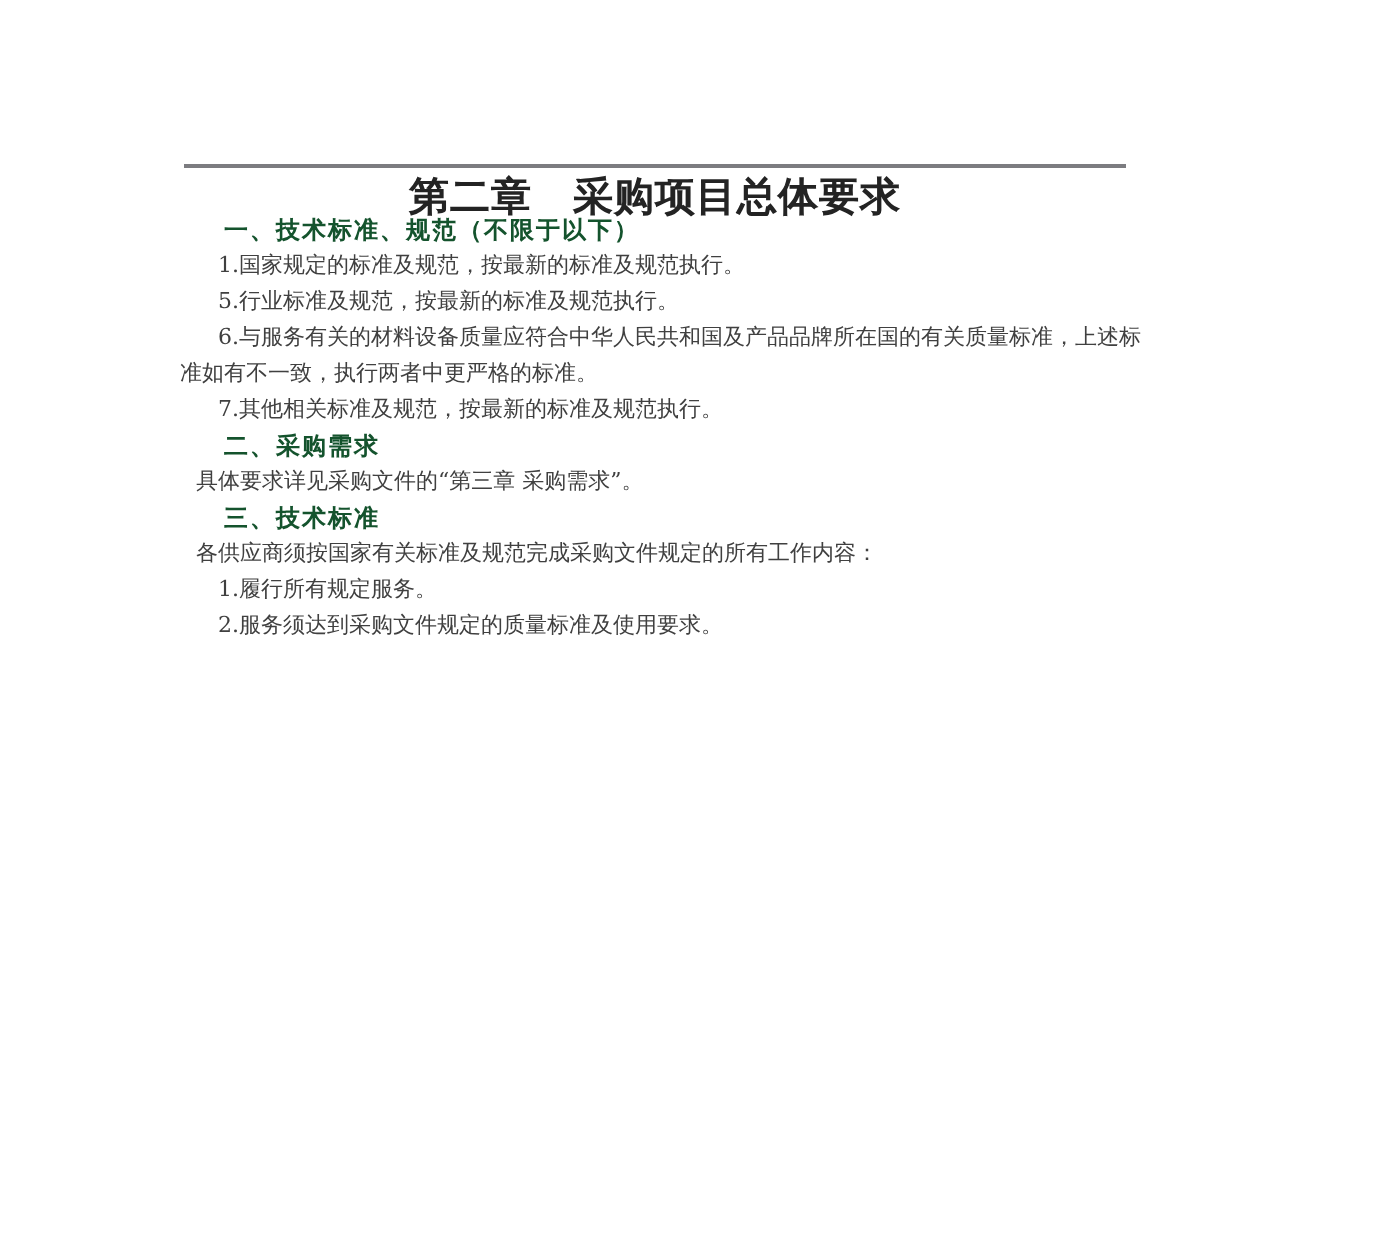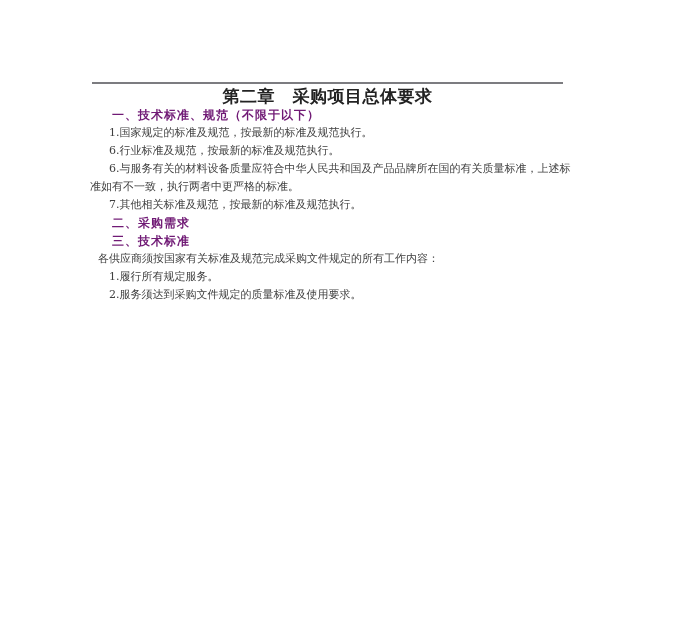--- a/index.html
+++ b/index.html
@@ -36,21 +36,21 @@
     background: #7c7c80;
   }
   .chapter-title {
     position: absolute;
     top: 85px;
     left: 90px;
     width: 475px;
     margin: 0;
     text-align: center;
     font-family: "DejaVu Sans", "Liberation Sans", sans-serif;
-    font-size: 17px;
+    font-size: 20px;
     font-weight: bold;
     letter-spacing: 0.5px;
     color: #232323;
   }
   .doc-body {
     position: absolute;
     top: 106px;
     left: 90px;
     width: 484px;
   }
@@ -60,43 +60,44 @@
     white-space: pre-line;
     font-family: "DejaVu Serif", "Liberation Serif", serif;
     font-size: 11px;
     color: #404040;
   }
   .p.heading {
     font-family: Liberation Sans, sans-serif;
     font-size: 12px;
     font-weight: bold;
     letter-spacing: 1px;
-    color: #701a75;
+    color: #14532d;
     text-indent: 22px;
   }
   .p.item { text-indent: 19px; }
   .p.para { text-indent: 8px; }
 </style>
 </head>
 <body>
 
 <div class="page">
 
 
   <div class="header-rule"></div>
 
   <h1 class="chapter-title">第二章　采购项目总体要求</h1>
 
   <div class="doc-body">
     <div class="p heading">一、技术标准、规范（不限于以下）</div>
     <div class="p item">1.国家规定的标准及规范，按最新的标准及规范执行。</div>
-    <div class="p item">6.行业标准及规范，按最新的标准及规范执行。</div>
+    <div class="p item">5.行业标准及规范，按最新的标准及规范执行。</div>
     <div class="p item">6.与服务有关的材料设备质量应符合中华人民共和国及产品品牌所在国的有关质量标准，上述标
 准如有不一致，执行两者中更严格的标准。</div>
     <div class="p item">7.其他相关标准及规范，按最新的标准及规范执行。</div>
     <div class="p heading">二、采购需求</div>
+    <div class="p para">具体要求详见采购文件的“第三章 采购需求”。</div>
     <div class="p heading">三、技术标准</div>
     <div class="p para">各供应商须按国家有关标准及规范完成采购文件规定的所有工作内容：</div>
     <div class="p item">1.履行所有规定服务。</div>
     <div class="p item">2.服务须达到采购文件规定的质量标准及使用要求。</div>
   </div>
 
 </div>
 
 </body></html>

